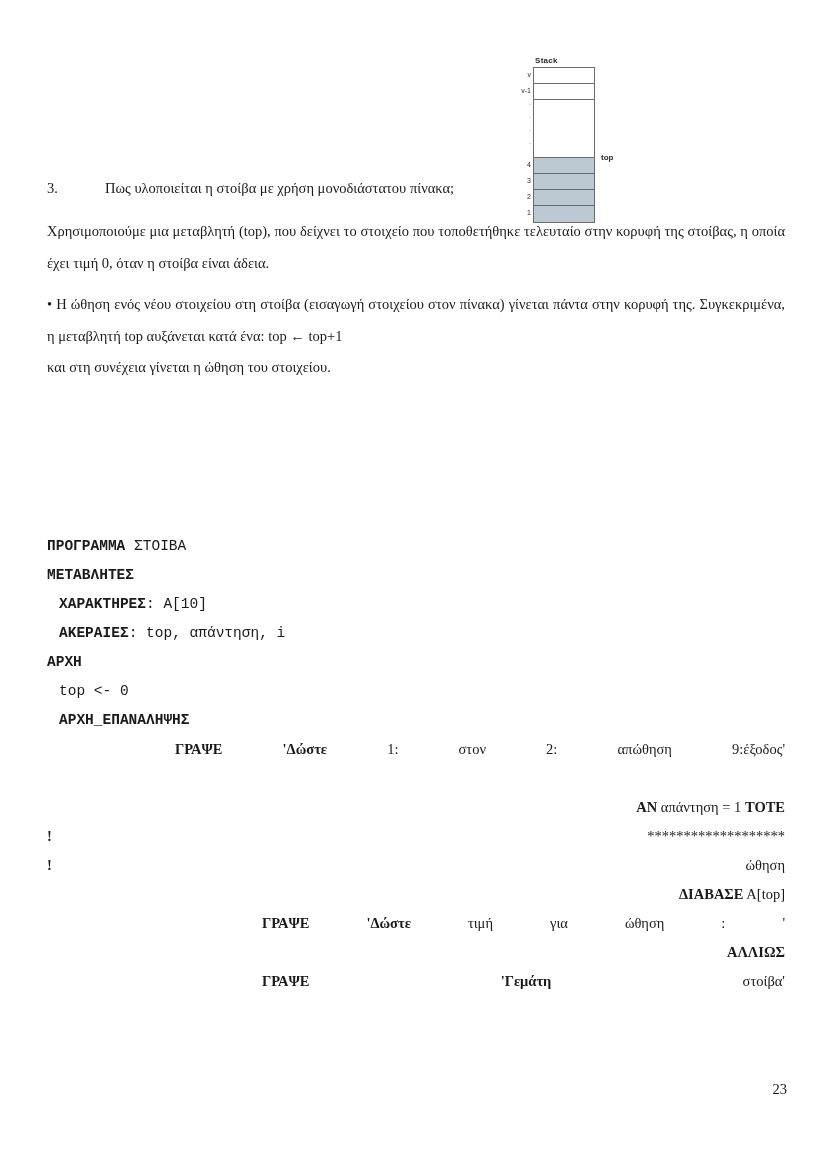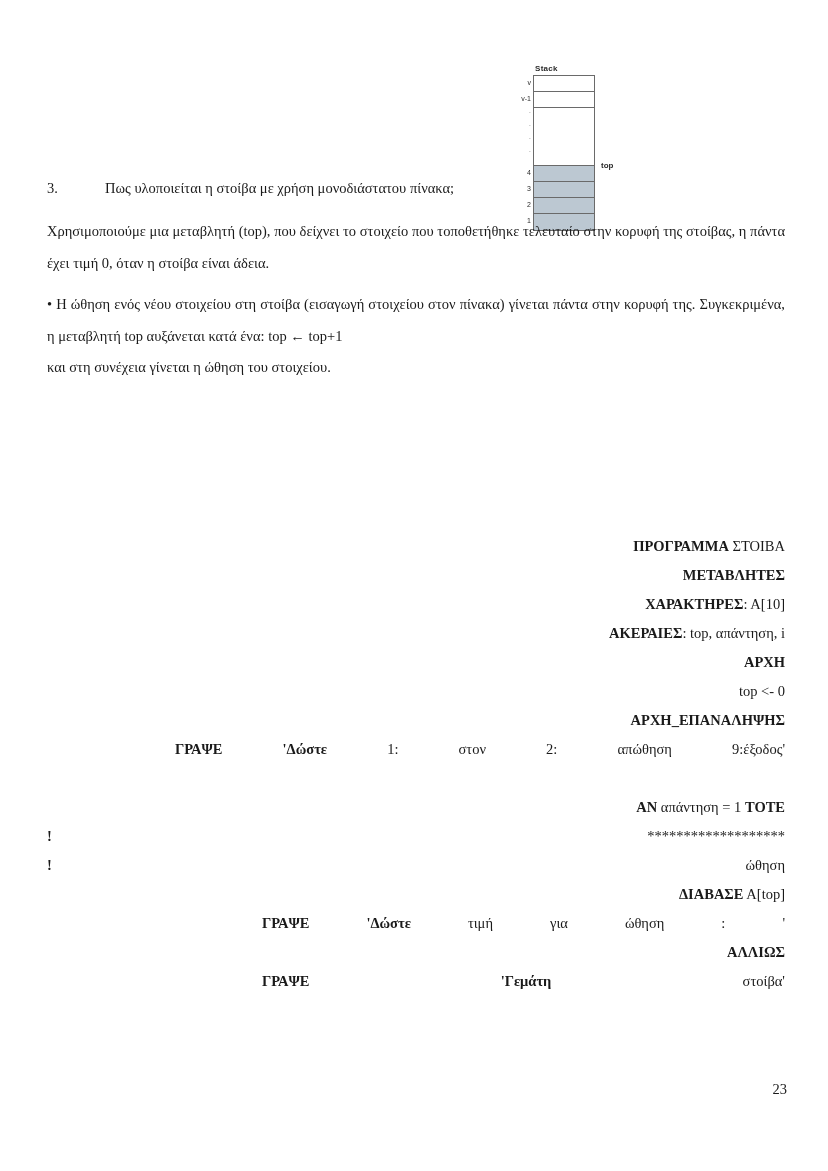--- a/index.html
+++ b/index.html
@@ -32,21 +32,20 @@
   }
   .stack-title {
     font-family: "Liberation Sans", "DejaVu Sans", sans-serif;
     font-size: 8px;
     font-weight: bold;
     color: #2b2b2b;
     text-align: left;
     padding-left: 30px;
     letter-spacing: 0.3px;
     margin-bottom: 2px;
-    margin-top: 8px;
   }
   .stack-body {
     position: relative;
     width: 120px;
   }
   .stack-col {
     position: absolute;
     left: 28px;
     top: 0;
     width: 62px;
@@ -143,21 +142,21 @@
     font-size: 14.5px;
     line-height: 29px;
   }
   .code .ln {
     position: relative;
     white-space: pre-wrap;
     min-height: 29px;
   }
   .code b { font-weight: bold; }
 
-  .ln-left   { text-align: right; }
+  .ln-left   { text-align: left; font-family: Liberation Mono, monospace; }
   .ln-right  { text-align: right; }
   .ln-just {
     text-align: justify;
     text-align-last: justify;
   }
   .indent1 { padding-left: 12px; }
   .indent2 { padding-left: 128px; }
   .indent3 { padding-left: 215px; }
 
   .bang {
@@ -214,21 +213,21 @@
       </div>
 
       <div class="stack-top-label">top</div>
     </div>
   </div>
 
   <div class="q-line">
     <span class="q-num">3.</span><span>Πως υλοποιείται η στοίβα με χρήση μονοδιάστατου πίνακα;</span>
   </div>
 
-  <div class="para p1">Χρησιμοποιούμε μια μεταβλητή (top), που δείχνει το στοιχείο που τοποθετήθηκε τελευταίο στην κορυφή της στοίβας, η πάντα έχει τιμή 0, όταν η στοίβα είναι άδεια.</div>
+  <div class="para p1">Χρησιμοποιούμε μια μεταβλητή (top), που δείχνει το στοιχείο που τοποθετήθηκε τελευταίο στην κορυφή της στοίβας, η οποία έχει τιμή 0, όταν η στοίβα είναι άδεια.</div>
   <div class="para p2">• Η ώθηση ενός νέου στοιχείου στη στοίβα (εισαγωγή στοιχείου στον πίνακα) γίνεται πάντα στην κορυφή της. Συγκεκριμένα, η μεταβλητή top αυξάνεται κατά ένα: top ← top+1</div>
   <div class="para p3">και στη συνέχεια γίνεται η ώθηση του στοιχείου.</div>
 
   <div class="code" id="code-block">
       <div class="ln ln-left"><b>ΠΡΟΓΡΑΜΜΑ</b><span> ΣΤΟΙΒΑ</span></div>
       <div class="ln ln-left"><b>ΜΕΤΑΒΛΗΤΕΣ</b></div>
       <div class="ln ln-left indent1"><b>ΧΑΡΑΚΤΗΡΕΣ</b><span>: Α[10]</span></div>
       <div class="ln ln-left indent1"><b>ΑΚΕΡΑΙΕΣ</b><span>: top, απάντηση, i</span></div>
       <div class="ln ln-left"><b>ΑΡΧΗ</b></div>
       <div class="ln ln-left indent1"><span>top &lt;- 0</span></div>

